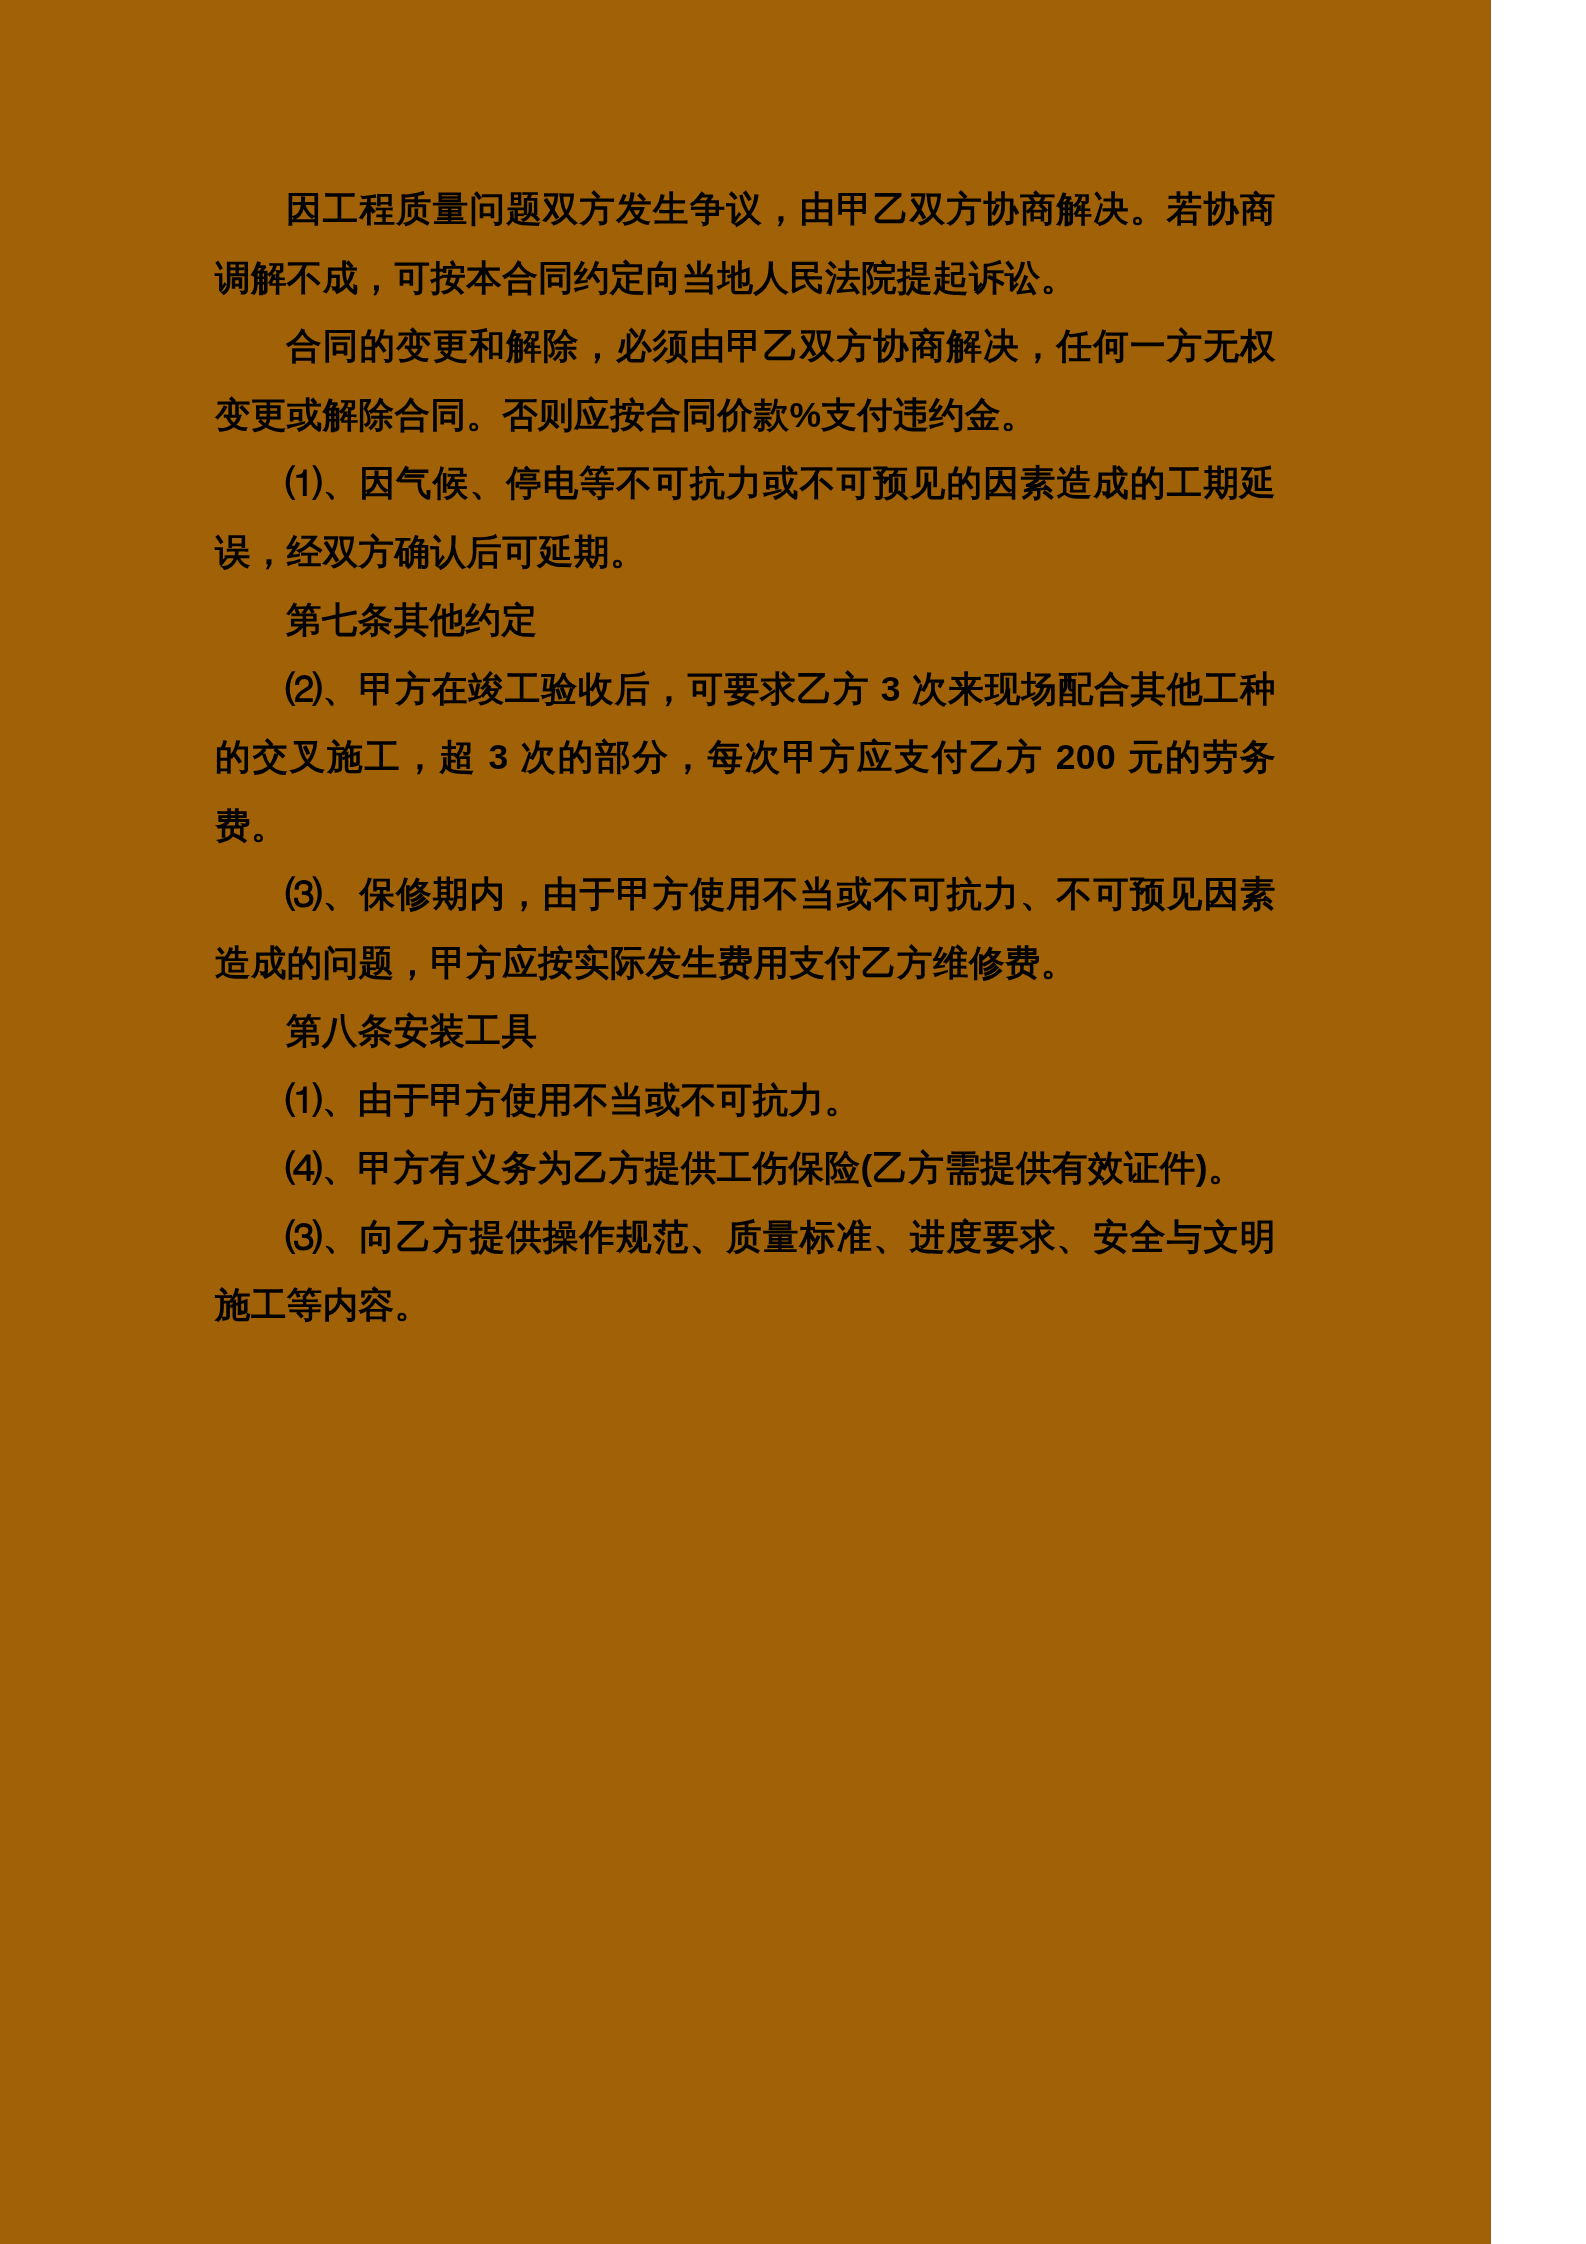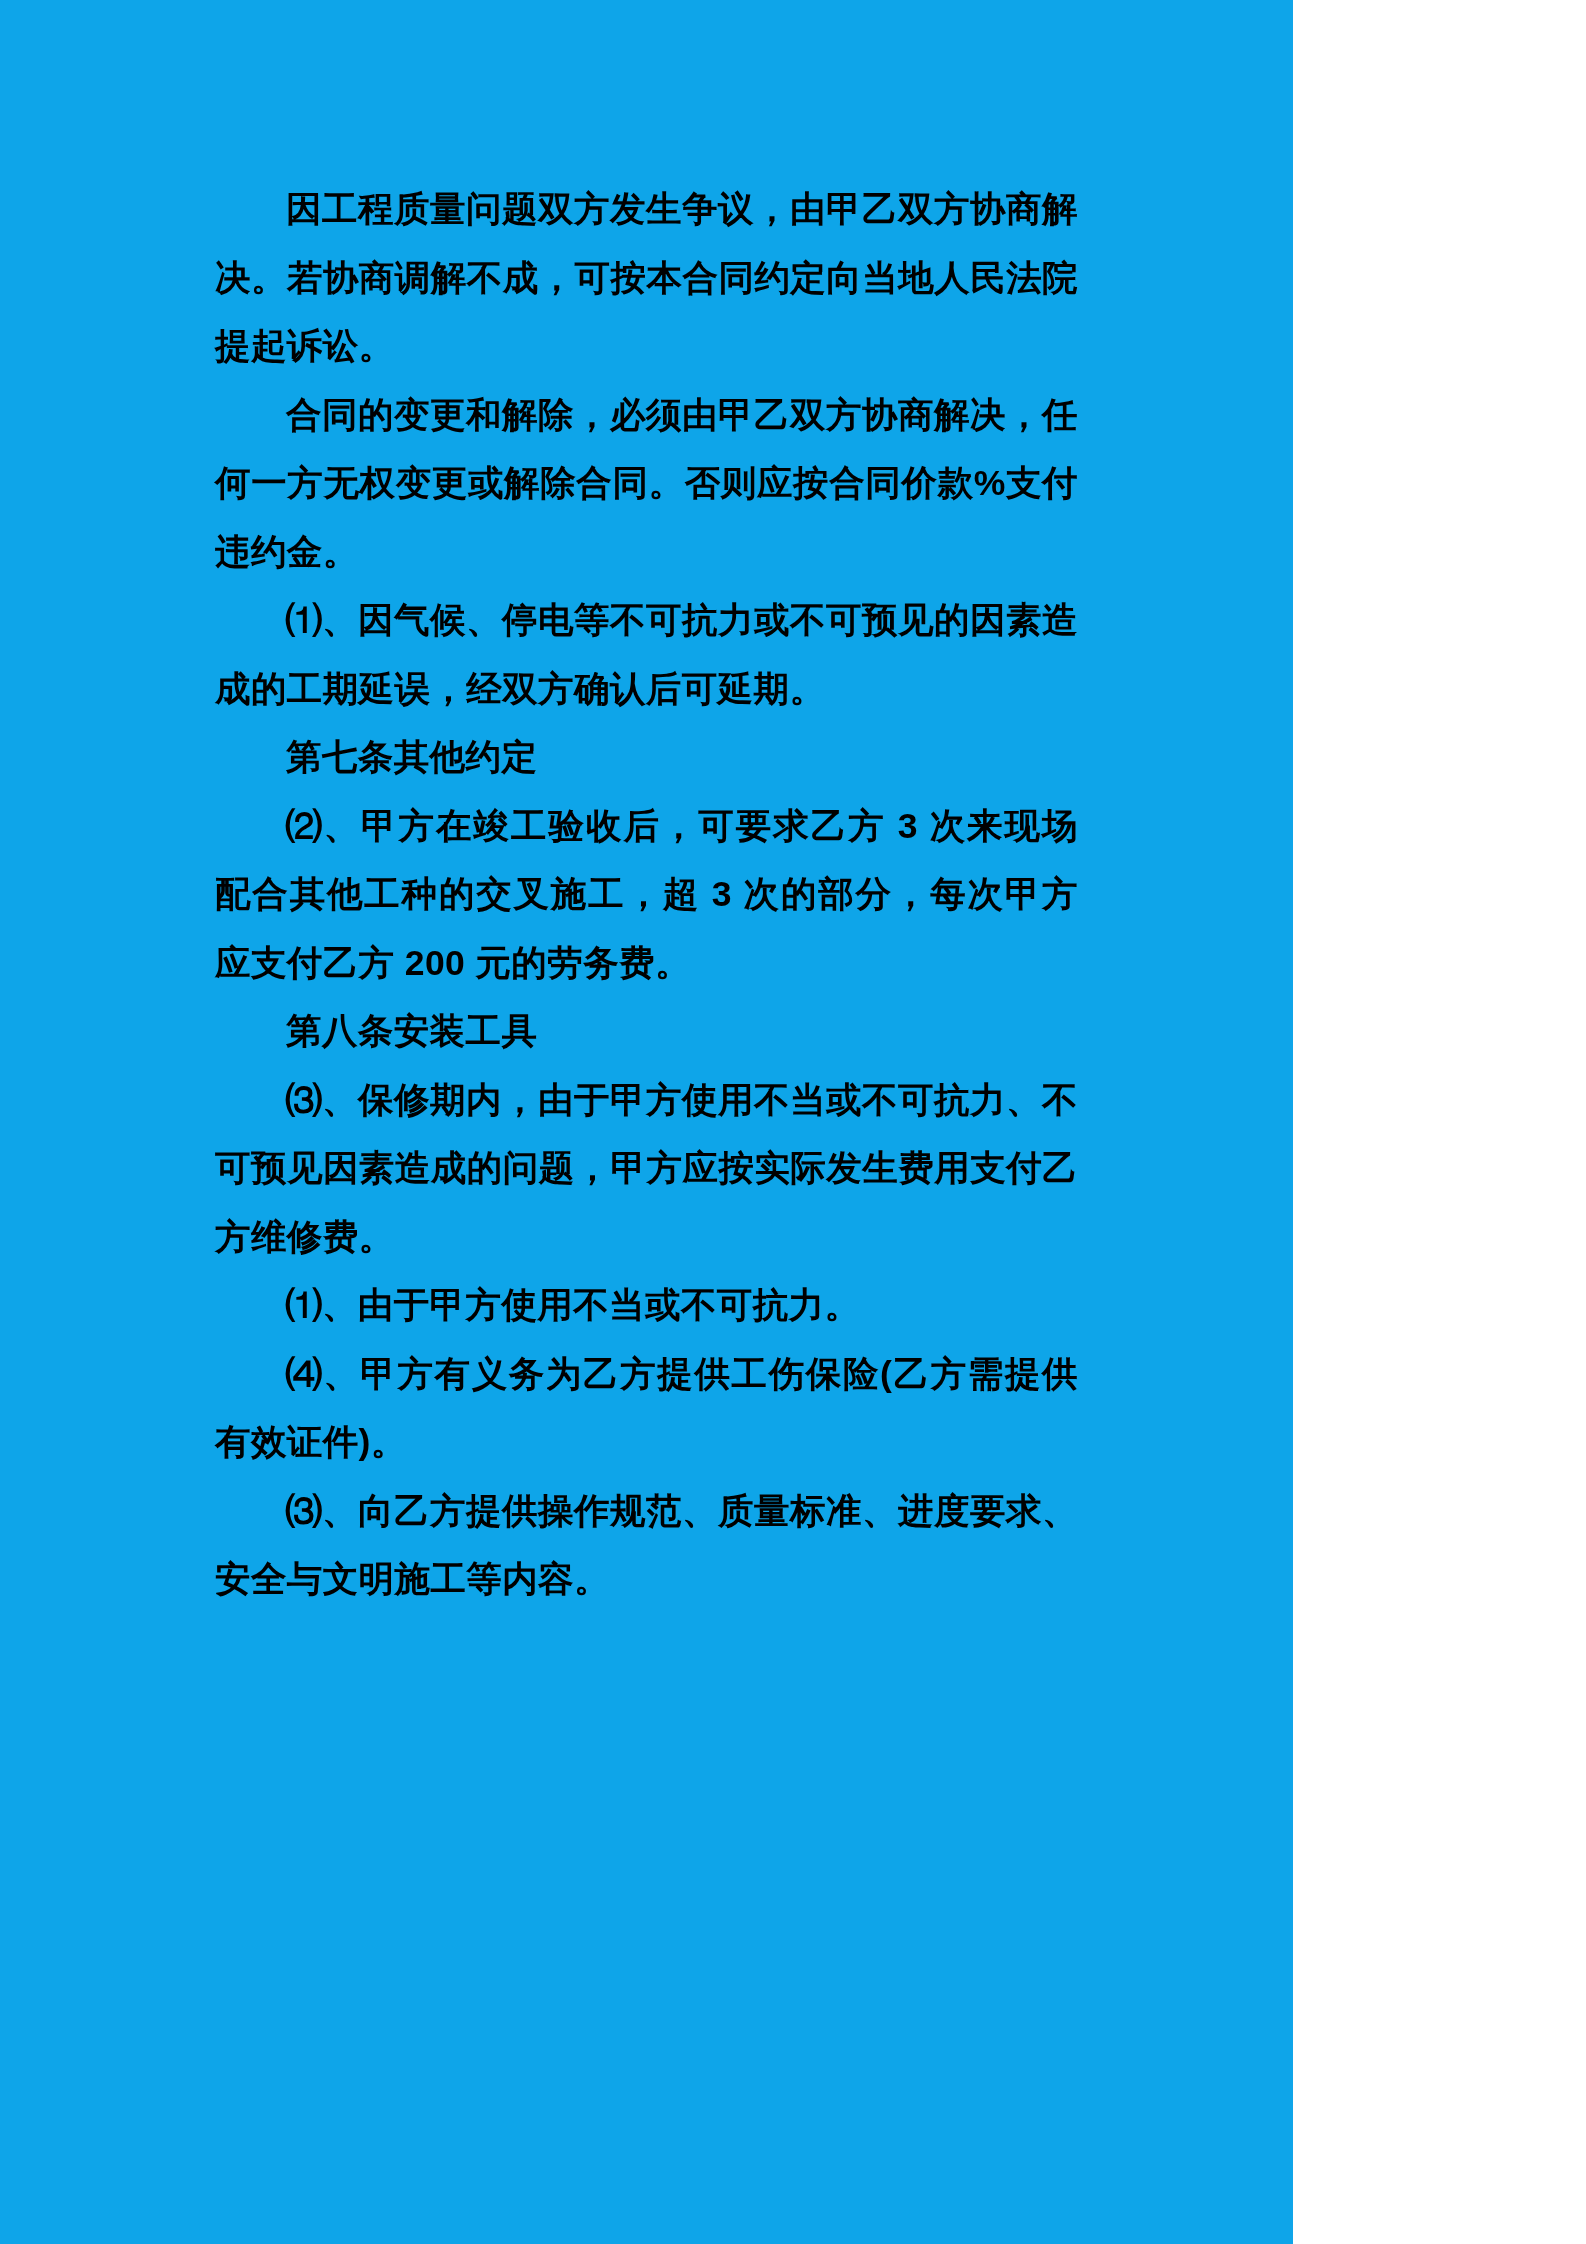--- a/index.html
+++ b/index.html
@@ -9,23 +9,23 @@
   }
   body {
     width: 1586px;
     height: 2244px;
     font-family: "Liberation Sans", sans-serif;
     color: #000000;
     overflow: hidden;
   }
   .page {
     position: relative;
-    width: 1293px;
+    width: 1491px;
     height: 2244px;
-    background: #0ea5e9;
+    background: #a16207;
     box-sizing: border-box;
     padding: 175px 215px 8px 215px;
   }
   .doc-body {
     font-size: 35.5px;
     line-height: 1.93;
     font-weight: 700;
     letter-spacing: 0.4px;
     text-align: justify;
     text-justify: inter-ideograph;
@@ -40,19 +40,19 @@
 </head>
 <body>
 
 <div class="page">
   <div class="doc-body">
     <p class="para">因工程质量问题双方发生争议，由甲乙双方协商解决。若协商调解不成，可按本合同约定向当地人民法院提起诉讼。</p>
     <p class="para">合同的变更和解除，必须由甲乙双方协商解决，任何一方无权变更或解除合同。否则应按合同价款%支付违约金。</p>
     <p class="para">⑴、因气候、停电等不可抗力或不可预见的因素造成的工期延误，经双方确认后可延期。</p>
     <p class="para">第七条其他约定</p>
     <p class="para">⑵、甲方在竣工验收后，可要求乙方 3 次来现场配合其他工种的交叉施工，超 3 次的部分，每次甲方应支付乙方 200 元的劳务费。</p>
+    <p class="para">⑶、保修期内，由于甲方使用不当或不可抗力、不可预见因素造成的问题，甲方应按实际发生费用支付乙方维修费。</p>
     <p class="para">第八条安装工具</p>
-    <p class="para">⑶、保修期内，由于甲方使用不当或不可抗力、不可预见因素造成的问题，甲方应按实际发生费用支付乙方维修费。</p>
     <p class="para">⑴、由于甲方使用不当或不可抗力。</p>
     <p class="para">⑷、甲方有义务为乙方提供工伤保险(乙方需提供有效证件)。</p>
     <p class="para">⑶、向乙方提供操作规范、质量标准、进度要求、安全与文明施工等内容。</p>
   </div>
 </div>
 
 </body></html>

